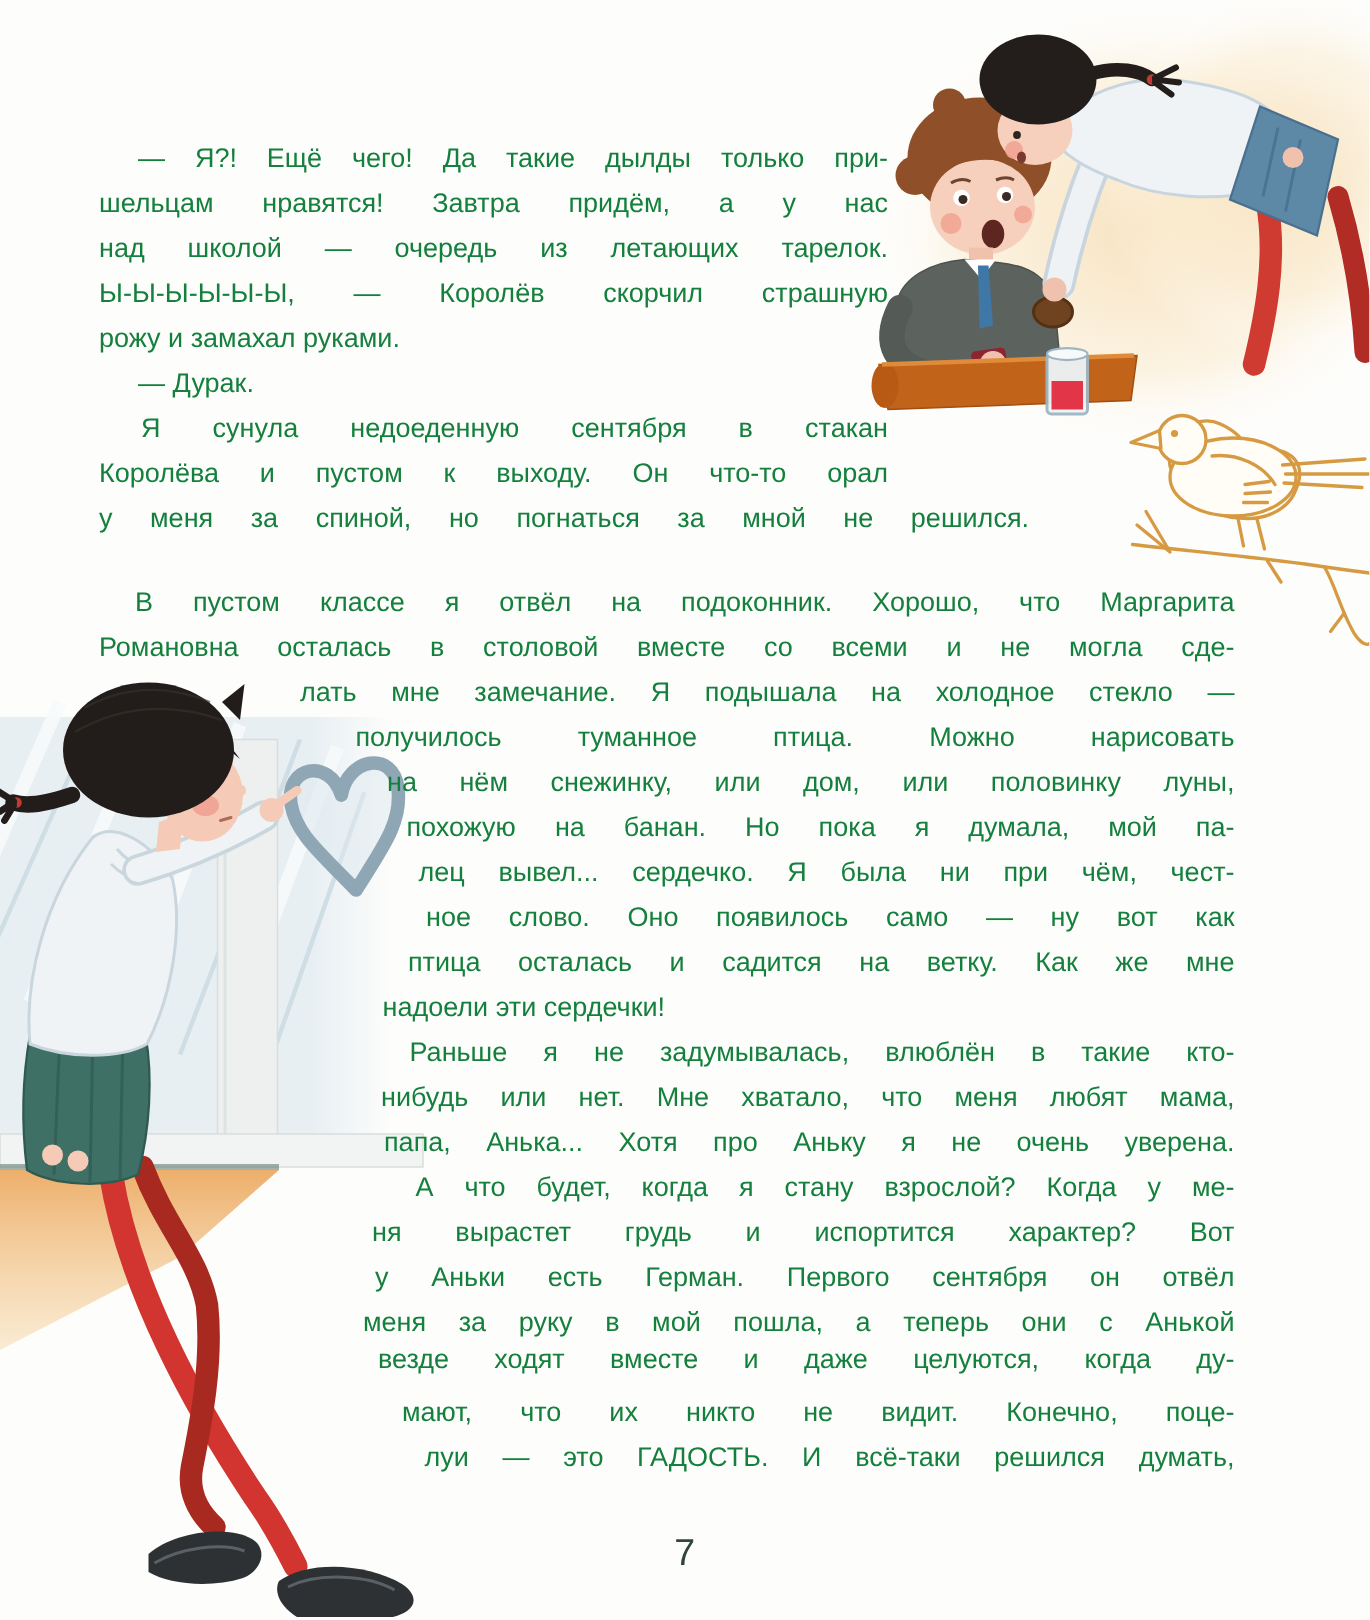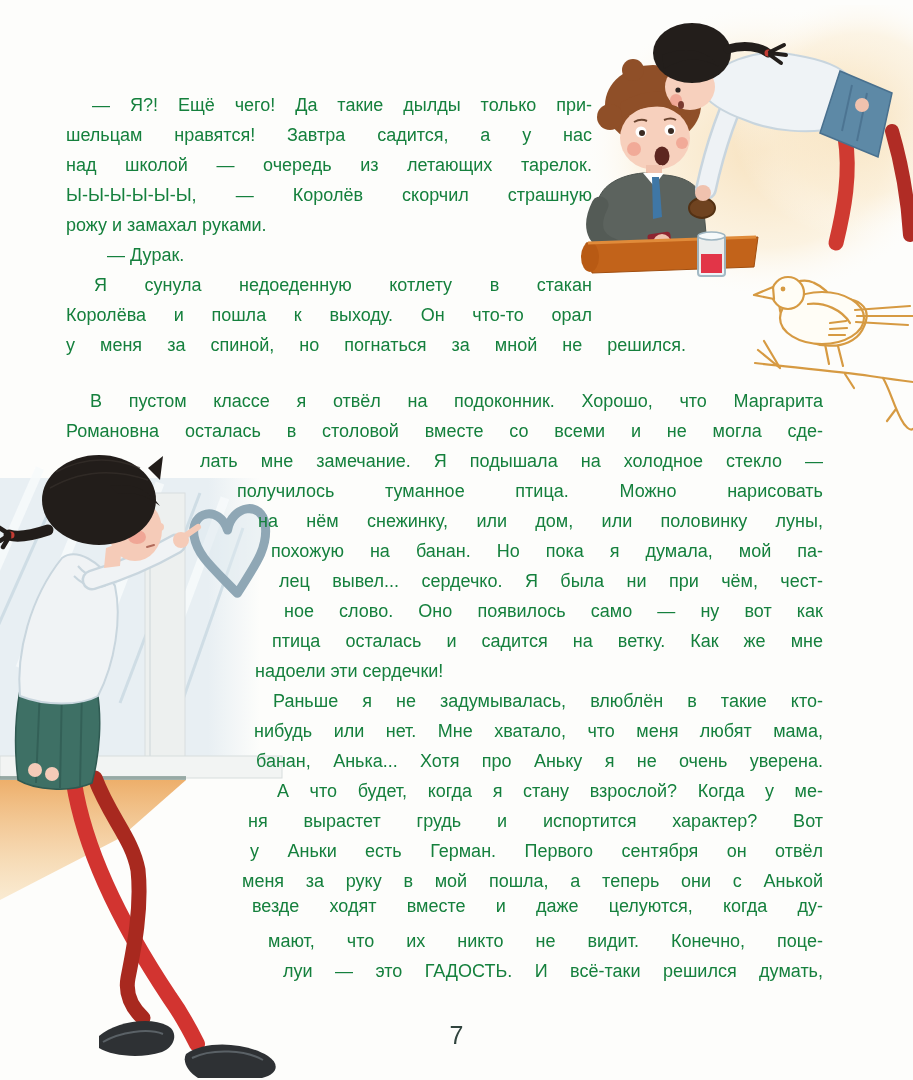--- a/index.html
+++ b/index.html
@@ -195,44 +195,44 @@
     <path d="M56,34 Q96,12 140,30 M50,50 Q95,24 148,42" stroke="#3a332e" stroke-width="1.5" fill="none" opacity="0.6"></path>
     <path d="M48,92 C30,98 18,100 9,97" stroke="#221d1a" stroke-width="11" fill="none" stroke-linecap="round"></path>
     <circle cx="11" cy="97" r="3.5" fill="#c23b33"></circle>
     <path d="M9,96 L-2,89 M9,97 L0,103 M9,99 L3,109" stroke="#221d1a" stroke-width="4.5" stroke-linecap="round"></path>
   </g>
 </svg>
 </div>
 
 <div>
   <div class="ln j" style="left:92px;top:90px;width:500px">— Я?! Ещё чего! Да такие дылды только при-</div>
-  <div class="ln j" style="left:66px;top:120px;width:526px">шельцам нравятся! Завтра садится, а у нас</div>
+  <div class="ln j" style="left:66px;top:120px;width:526px">шельцам нравятся! Завтра придём, а у нас</div>
   <div class="ln j" style="left:66px;top:150px;width:526px">над школой — очередь из летающих тарелок.</div>
   <div class="ln j" style="left:66px;top:180px;width:526px">Ы-Ы-Ы-Ы-Ы-Ы, — Королёв скорчил страшную</div>
   <div class="ln" style="left:66px;top:210px">рожу и замахал руками.</div>
-  <div class="ln" style="left:107px;top:240px">— Дурак.</div>
-  <div class="ln j" style="left:94px;top:270px;width:498px">Я сунула недоеденную котлету в стакан</div>
-  <div class="ln j" style="left:66px;top:300px;width:526px">Королёва и пошла к выходу. Он что-то орал</div>
+  <div class="ln" style="left:92px;top:240px">— Дурак.</div>
+  <div class="ln j" style="left:94px;top:270px;width:498px">Я сунула недоеденную сентября в стакан</div>
+  <div class="ln j" style="left:66px;top:300px;width:526px">Королёва и пустом к выходу. Он что-то орал</div>
   <div class="ln j" style="left:66px;top:330px;width:620px">у меня за спиной, но погнаться за мной не решился.</div>
 </div>
 
 <div>
   <div class="ln j" style="left:90px;top:386px;width:733px">В пустом классе я отвёл на подоконник. Хорошо, что Маргарита</div>
   <div class="ln j" style="left:66px;top:416px;width:757px">Романовна осталась в столовой вместе со всеми и не могла сде-</div>
   <div class="ln j" style="left:200px;top:446px;width:623px">лать мне замечание. Я подышала на холодное стекло —</div>
   <div class="ln j" style="left:237px;top:476px;width:586px">получилось туманное птица. Можно нарисовать</div>
   <div class="ln j" style="left:258px;top:506px;width:565px">на нём снежинку, или дом, или половинку луны,</div>
   <div class="ln j" style="left:271px;top:536px;width:552px">похожую на банан. Но пока я думала, мой па-</div>
   <div class="ln j" style="left:279px;top:566px;width:544px">лец вывел... сердечко. Я была ни при чём, чест-</div>
   <div class="ln j" style="left:284px;top:596px;width:539px">ное слово. Оно появилось само — ну вот как</div>
   <div class="ln j" style="left:272px;top:626px;width:551px">птица осталась и садится на ветку. Как же мне</div>
   <div class="ln" style="left:255px;top:656px">надоели эти сердечки!</div>
   <div class="ln j" style="left:273px;top:686px;width:550px">Раньше я не задумывалась, влюблён в такие кто-</div>
   <div class="ln j" style="left:254px;top:716px;width:569px">нибудь или нет. Мне хватало, что меня любят мама,</div>
-  <div class="ln j" style="left:256px;top:746px;width:567px">банан, Анька... Хотя про Аньку я не очень уверена.</div>
+  <div class="ln j" style="left:256px;top:746px;width:567px">папа, Анька... Хотя про Аньку я не очень уверена.</div>
   <div class="ln j" style="left:277px;top:776px;width:546px">А что будет, когда я стану взрослой? Когда у ме-</div>
   <div class="ln j" style="left:248px;top:806px;width:575px">ня вырастет грудь и испортится характер? Вот</div>
   <div class="ln j" style="left:250px;top:836px;width:573px">у Аньки есть Герман. Первого сентября он отвёл</div>
   <div class="ln j" style="left:242px;top:866px;width:581px">меня за руку в мой пошла, а теперь они с Анькой</div>
   <div class="ln j" style="left:252px;top:891px;width:571px">везде ходят вместе и даже целуются, когда ду-</div>
   <div class="ln j" style="left:268px;top:926px;width:555px">мают, что их никто не видит. Конечно, поце-</div>
   <div class="ln j" style="left:283px;top:956px;width:540px">луи — это ГАДОСТЬ. И всё-таки решился думать,</div>
 </div>
 
 <div class="pagenum">7</div>

